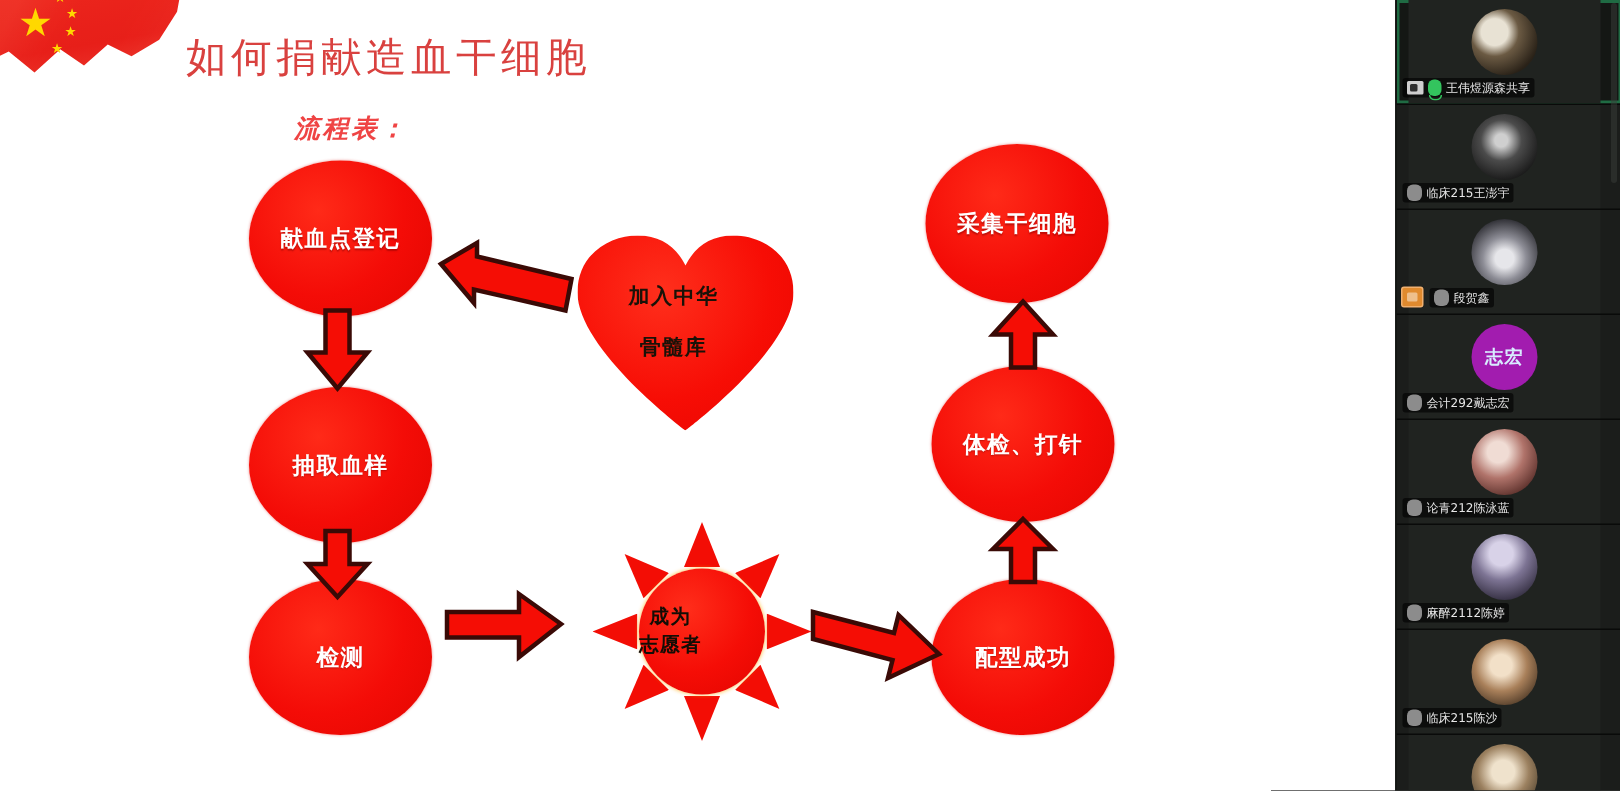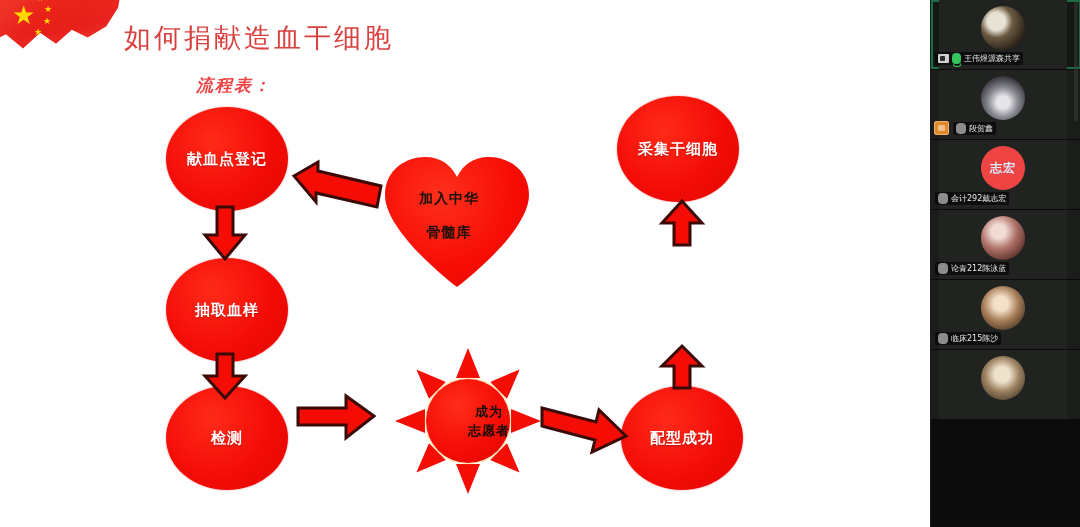--- a/index.html
+++ b/index.html
@@ -95,21 +95,21 @@
     font-family: "DejaVu Sans", "Liberation Sans", sans-serif;
   }
 
   
   #sun { position: absolute; left: 392px; top: 345px; width: 152px; height: 152px; }
   .sun-core {
     position: absolute; left: 34px; top: 34px; width: 84px; height: 84px;
     border-radius: 50%;
     background: radial-gradient(circle at 38% 32%, #ff2d1a 0%, #f50d06 55%, #e30500 100%);
     box-shadow: 0 0 3px rgba(255,170,0,.85);
-    display: flex; align-items: center; justify-content: flex-end;
+    display: flex; align-items: center; justify-content: flex-start;
   }
   .sun-core .sun-text {
     text-align: center; color: #140d05; font-weight: 700; font-size: 13px;
     line-height: 19px; letter-spacing: 1px;
     font-family: "DejaVu Sans", "Liberation Sans", sans-serif;
   }
   .ray {
     position: absolute; left: 50%; top: 50%;
     width: 24px; height: 30px; margin-left: -12px; margin-top: -15px;
     background: #f30d05;
@@ -166,21 +166,21 @@
     background: #4a4a48;
   }
   .avatar.img-a { background: radial-gradient(circle at 35% 35%, #e8e2d4 0 22%, #6b5a43 40%, #2a2218 75%, #171310 100%); }
   .avatar.img-b { background: radial-gradient(circle at 45% 40%, #cfcfcf 0 12%, #4b4b4b 38%, #141414 80%); }
   .avatar.img-c { background: radial-gradient(circle at 50% 60%, #e6e6ea 0 18%, #8d8d96 42%, #1b1b20 85%); }
   .avatar.img-d { background: radial-gradient(circle at 40% 35%, #f0dcd4 0 18%, #b0736a 45%, #5a2f2a 80%); }
   .avatar.img-e { background: radial-gradient(circle at 45% 30%, #d8d2e8 0 20%, #7d7494 45%, #2c2738 85%); }
   .avatar.img-f { background: radial-gradient(circle at 45% 40%, #f2e0c8 0 20%, #a9805a 48%, #3a2a1c 88%); }
   .avatar.img-g { background: radial-gradient(circle at 48% 42%, #efe2cc 0 22%, #9c8160 50%, #3d3324 90%); }
   .avatar.initials {
-    background: #ef4444;
+    background: #a21caf;
     display: flex; align-items: center; justify-content: center;
     color: #d8ecff; font-size: 12px; font-weight: 700; letter-spacing: 1px;
     font-family: "DejaVu Sans", "Liberation Sans", sans-serif;
   }
   .namebar {
     position: absolute; left: 4px; bottom: 4px;
     display: flex; align-items: center; gap: 3px;
     max-width: 130px;
     padding: 1px 3px;
     background: rgba(0,0,0,.62);
@@ -257,20 +257,23 @@
       <span>献血点登记</span>
     </div>
     <div class="node" id="node-test">
       <span>检测</span>
     </div>
     <div class="node" id="node-sample">
       <span>抽取血样</span>
     </div>
     <div class="node" id="node-collect">
       <span>采集干细胞</span>
+    </div>
+    <div class="node" id="node-exam">
+      <span>体检、打针</span>
     </div>
     <div class="node" id="node-match">
       <span>配型成功</span>
     </div>
 
     <div id="heart">
       <div class="heart-shape"></div>
       <div class="heart-text">
         <div>加入中华</div>
         <div>骨髓库</div>
@@ -339,20 +342,29 @@
             <div class="avatar img-a"></div>
           </div>
           <div class="namebar">
             <div class="badge-share"></div>
             <div class="badge-mic"></div>
             <span class="pname">王伟煜源森共享</span>
           </div>
         </div>
         <div class="tile">
           <div class="tile-inner">
+            <div class="avatar img-b"></div>
+          </div>
+          <div class="namebar">
+            <div class="badge-mic-muted"></div>
+            <span class="pname">临床215王澎宇</span>
+          </div>
+        </div>
+        <div class="tile">
+          <div class="tile-inner">
             <div class="avatar img-c"></div>
           </div>
           <div class="badge-orange"></div>
           <div class="namebar offset">
             <div class="badge-mic-muted"></div>
             <span class="pname">段贺鑫</span>
           </div>
         </div>
         <div class="tile">
           <div class="tile-inner">
@@ -363,20 +375,29 @@
             <span class="pname">会计292戴志宏</span>
           </div>
         </div>
         <div class="tile">
           <div class="tile-inner">
             <div class="avatar img-d"></div>
           </div>
           <div class="namebar">
             <div class="badge-mic-muted"></div>
             <span class="pname">论青212陈泳蓝</span>
+          </div>
+        </div>
+        <div class="tile">
+          <div class="tile-inner">
+            <div class="avatar img-e"></div>
+          </div>
+          <div class="namebar">
+            <div class="badge-mic-muted"></div>
+            <span class="pname">麻醉2112陈婷</span>
           </div>
         </div>
         <div class="tile">
           <div class="tile-inner">
             <div class="avatar img-f"></div>
           </div>
           <div class="namebar">
             <div class="badge-mic-muted"></div>
             <span class="pname">临床215陈沙</span>
           </div>

